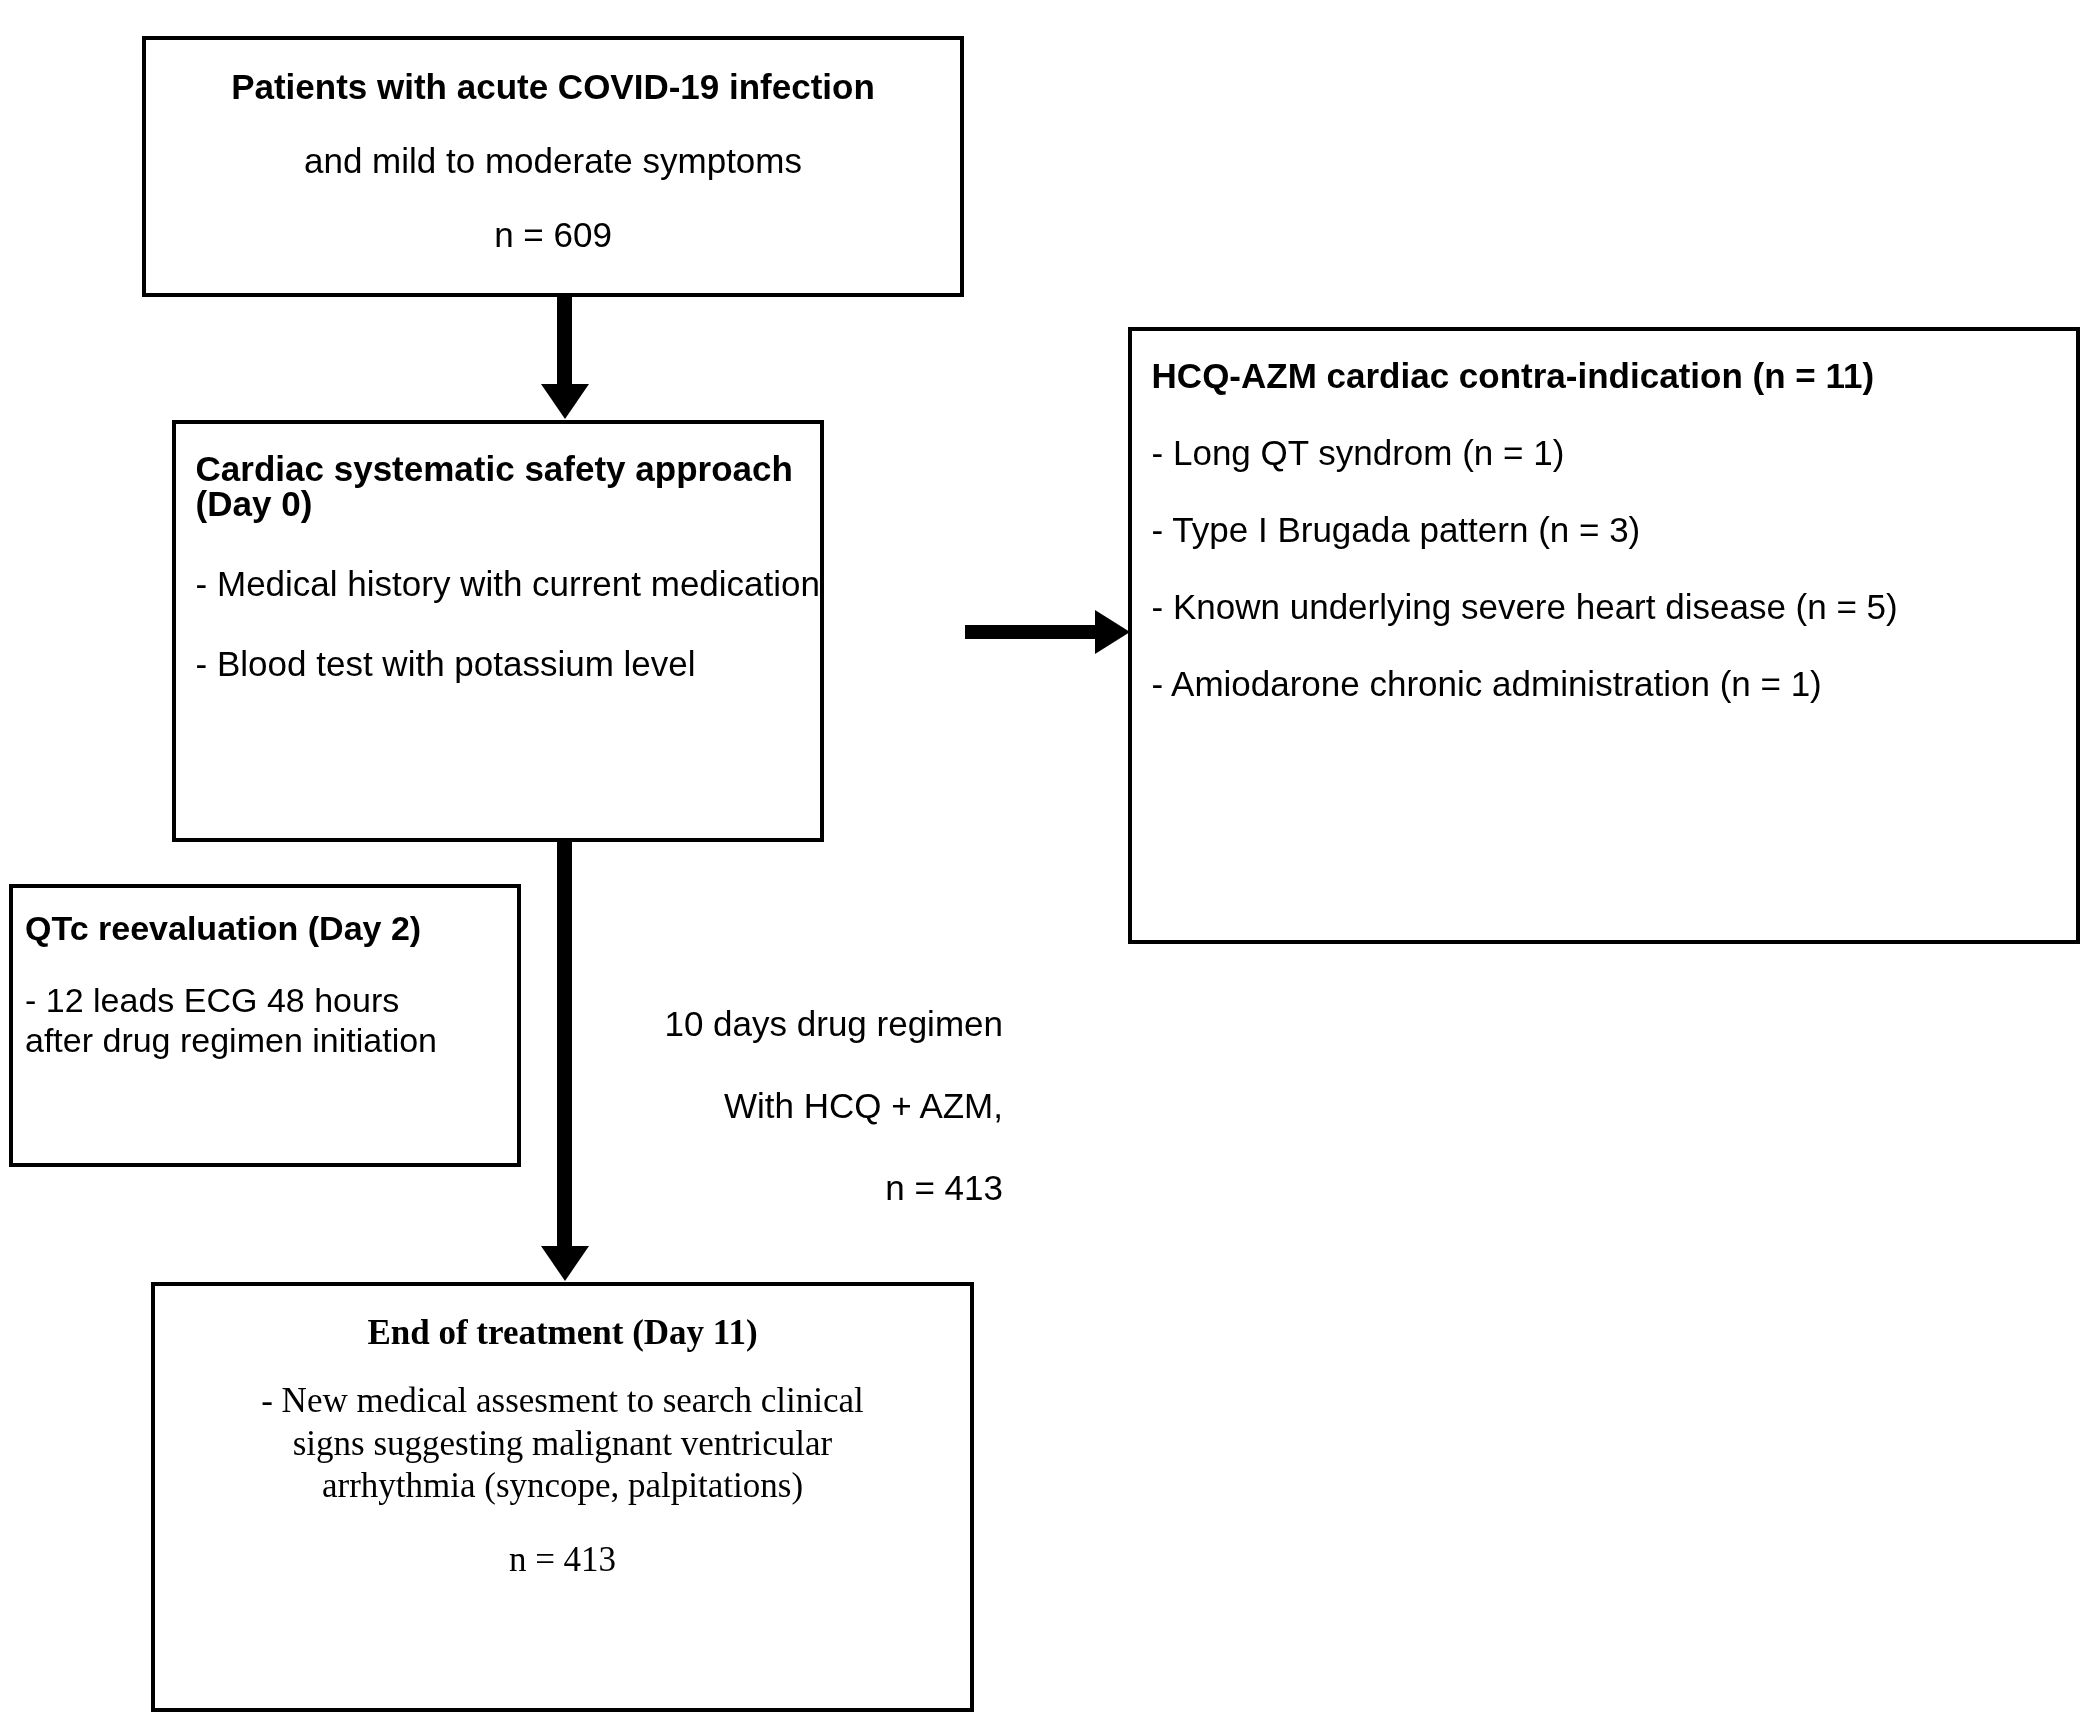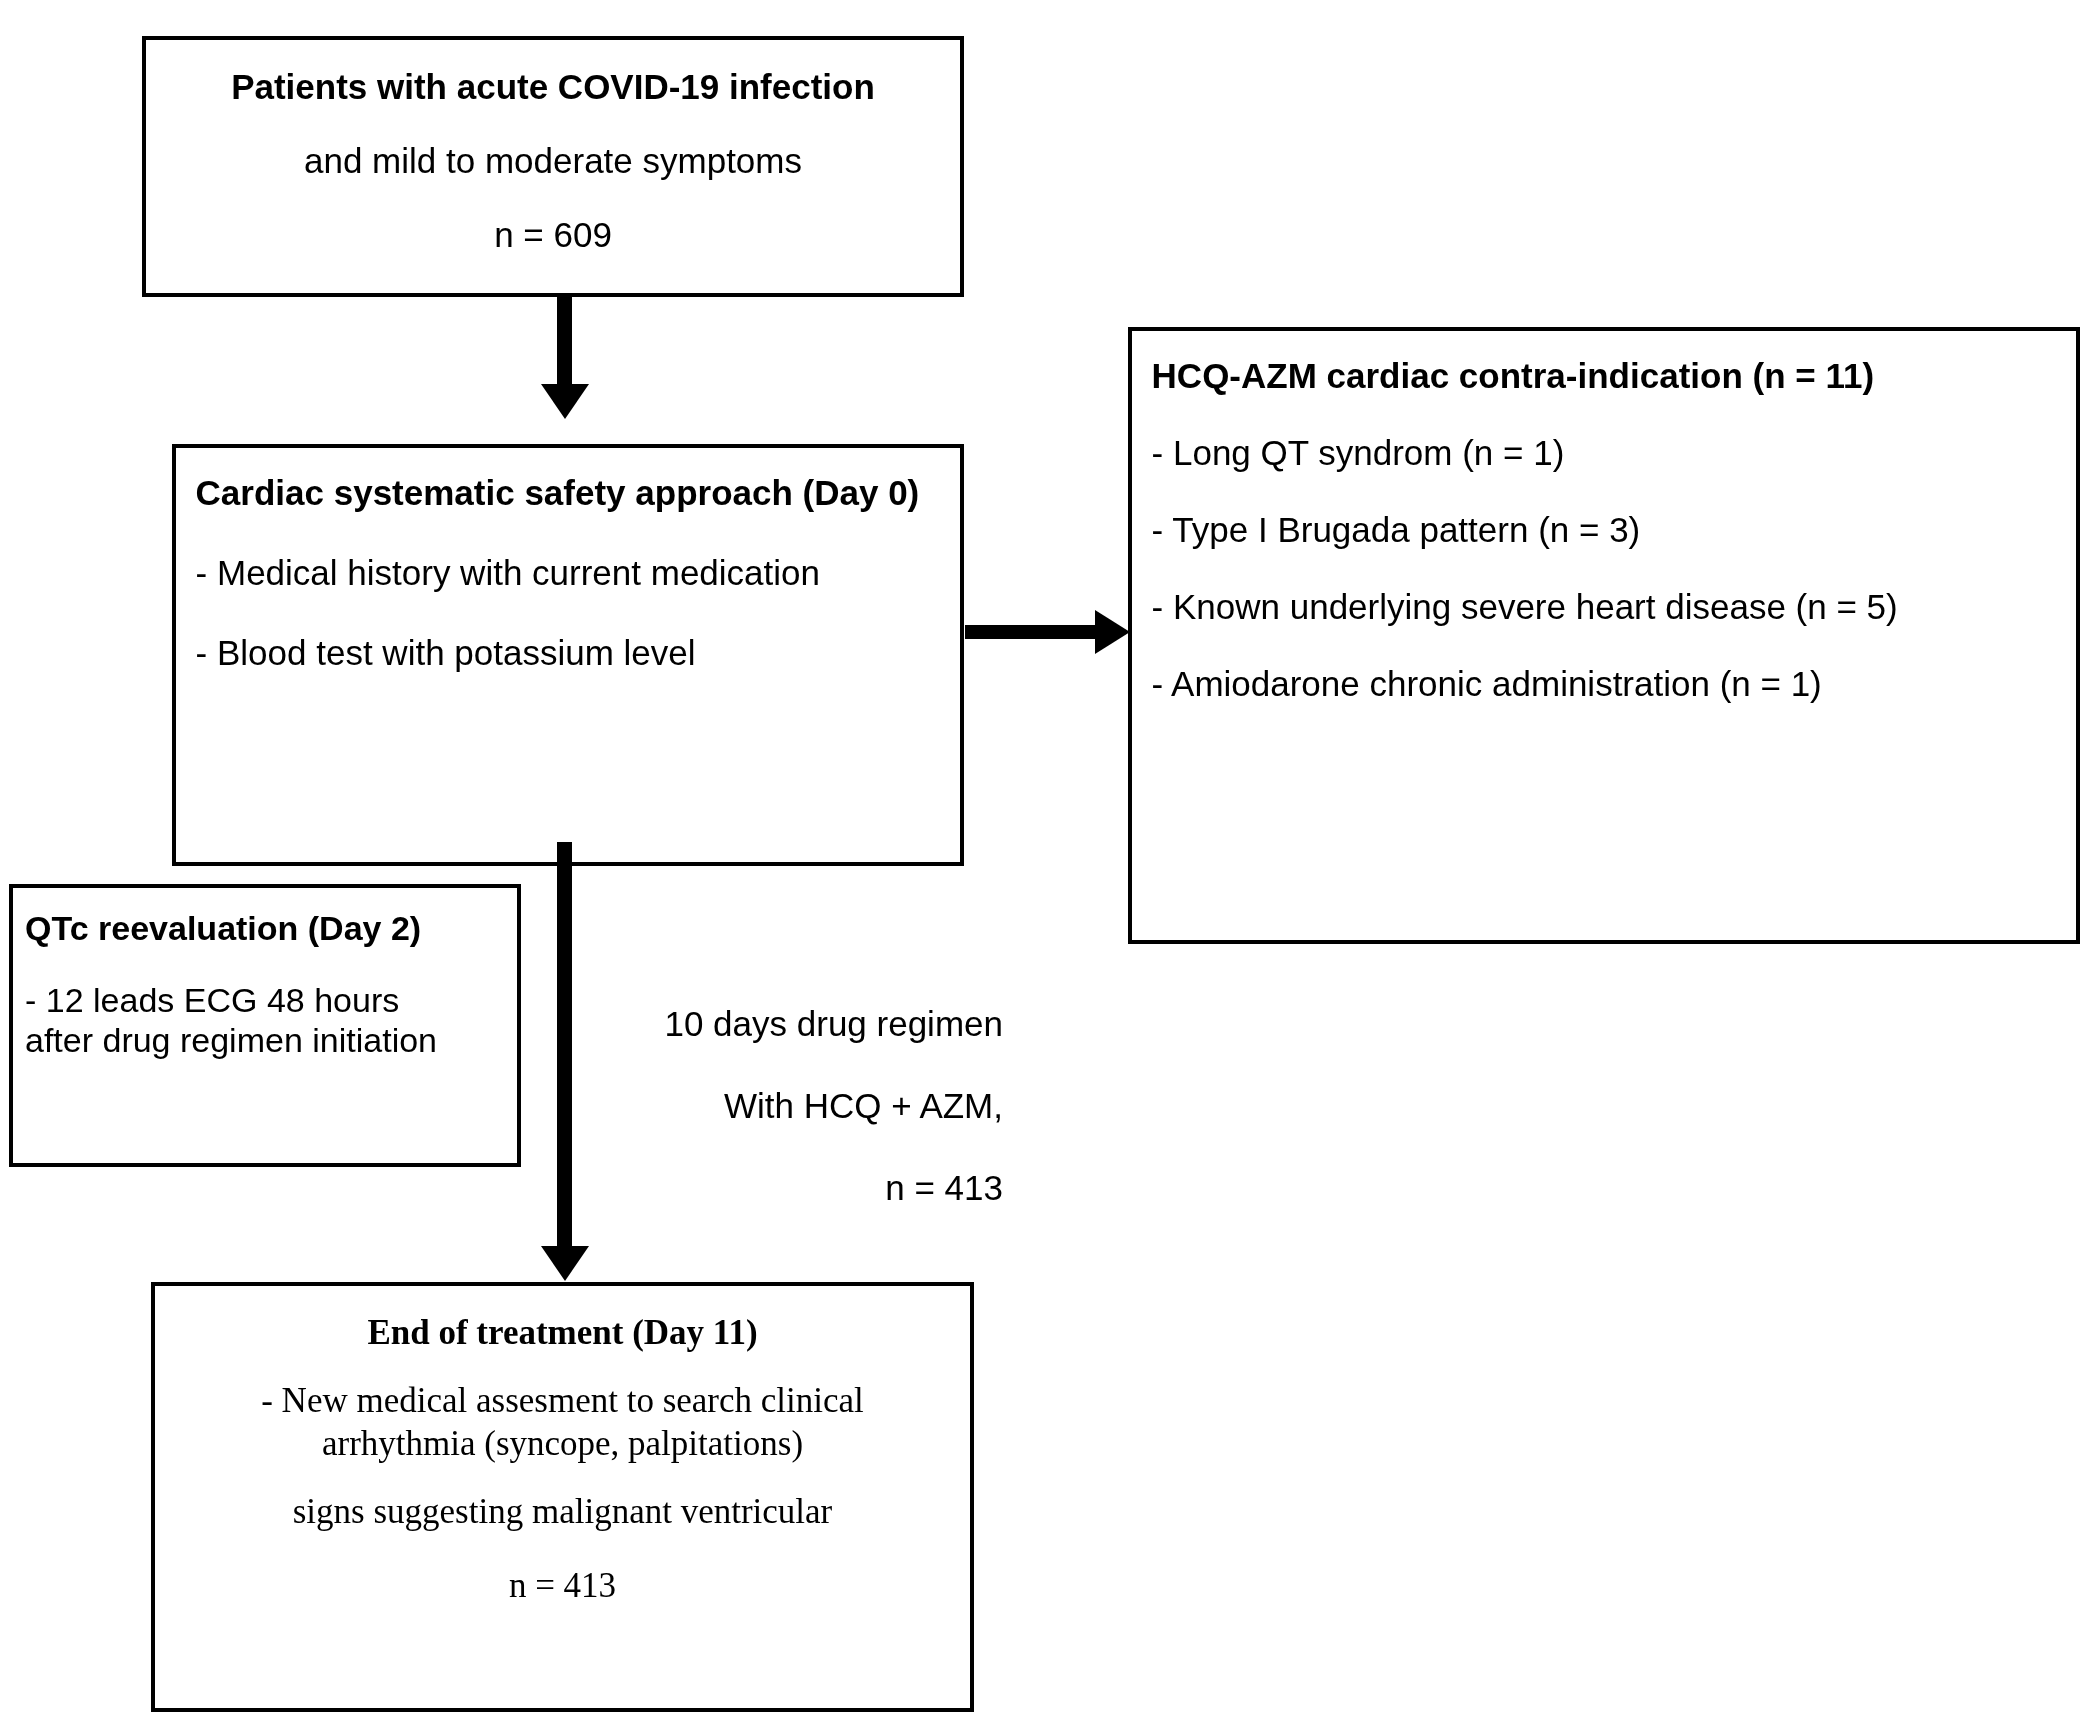--- a/index.html
+++ b/index.html
@@ -45,22 +45,22 @@
   #box-patients .box-inner {
     padding: 29px 22.7px 0 22.7px;
     text-align: center;
     font-size: 35px;
     line-height: 1.0;
   }
   #box-patients .ln { margin-bottom: 39px; }
   
   #box-cardiac {
     left: 172px;
-    top: 444px;
-    width: 792px;
+    top: 420px;
+    width: 652px;
     height: 422px;
   }
   #box-cardiac .box-inner {
     padding: 27px 0 0 19.6px;
     text-align: left;
     font-size: 35px;
     line-height: 1.0;
   }
   #box-cardiac .ln { margin-bottom: 45px; }
   
@@ -200,20 +200,20 @@
   <div id="mid-caption">
     <div class="ln">10 days drug regimen</div>
     <div class="ln">With HCQ + AZM,</div>
     <div class="ln">n = 413</div>
   </div>
 
   <div class="box" id="box-end">
     <div class="box-inner">
       <div class="ln ttl">End of treatment (Day 11)</div>
       <div class="ln tight">- New medical assesment to search clinical</div>
+      <div class="ln tight">signs suggesting malignant ventricular</div>
       <div class="ln">arrhythmia (syncope, palpitations)</div>
-      <div class="ln tight">signs suggesting malignant ventricular</div>
       <div class="ln gap">n = 413</div>
     </div>
   </div>
 
 </div>
 
 
 </body></html>

